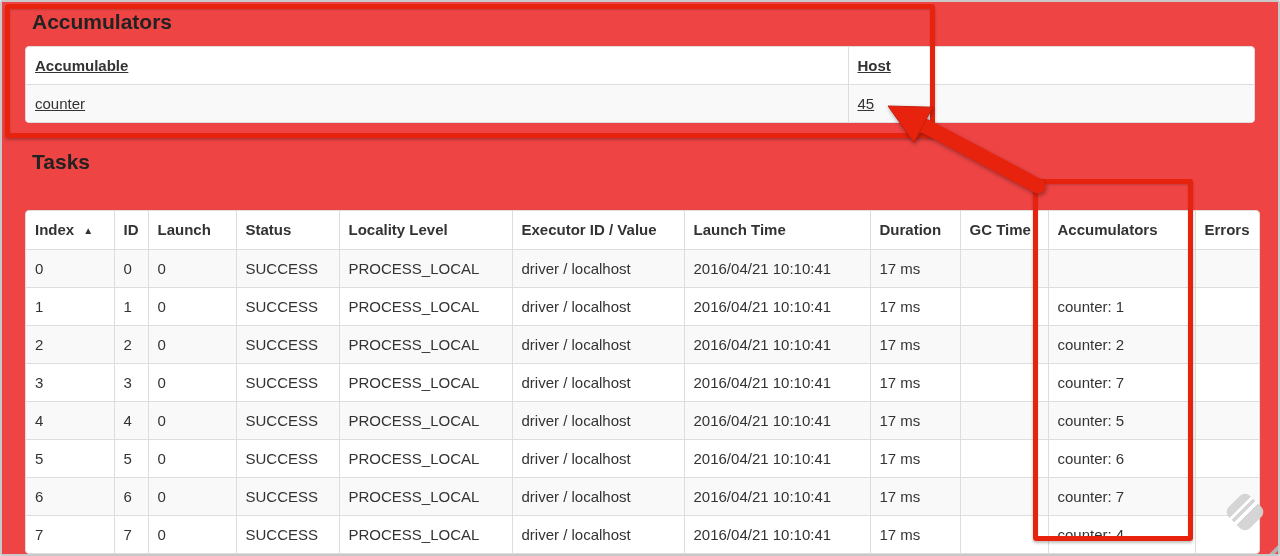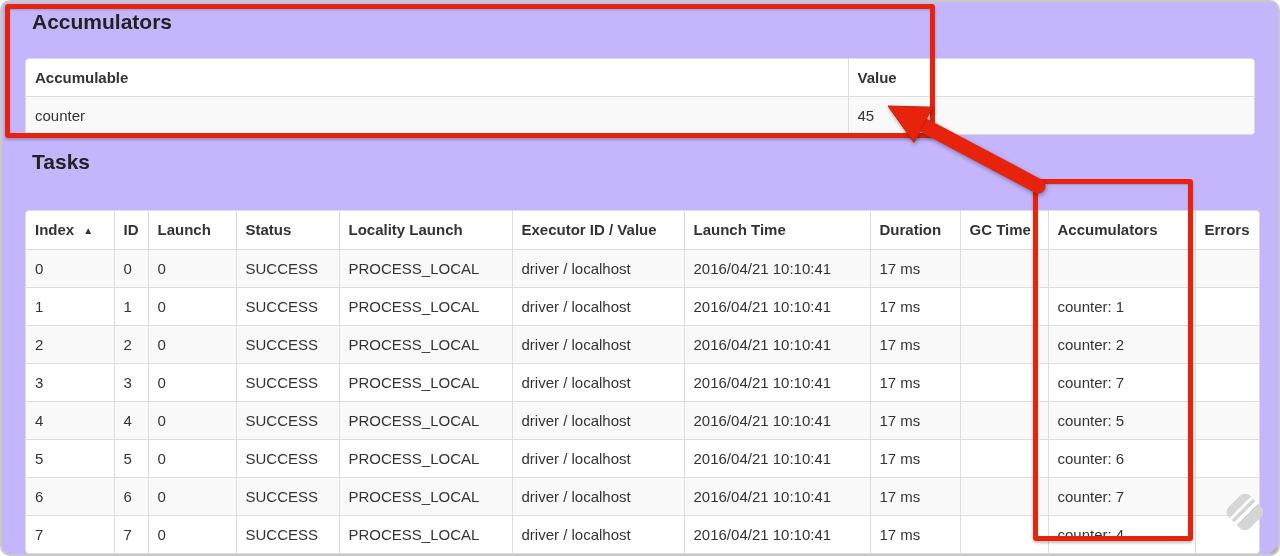--- a/index.html
+++ b/index.html
@@ -1,23 +1,23 @@
 <!DOCTYPE html>
 <html><head>
 <meta charset="utf-8">
 <style>
   html, body { margin:0; padding:0; background:#ffffff; }
   * { box-sizing: border-box; }
   .page {
     position: relative;
     width: 1280px;
     height: 556px;
-    background: #c4b5fd;
+    background: #ef4444;
     border: 2px solid #c9c9c9;
-    border-radius: 10px;
+    border-radius: 2px;
     overflow: hidden;
     font-family: "Liberation Sans", sans-serif;
     color: #333;
   }
   .section-title {
     position: absolute;
     font-size: 21px;
     font-weight: bold;
     color: #222;
     margin: 0;
@@ -26,21 +26,21 @@
   #acc-title   { left: 30px; top: 8px; }
   #tasks-title { left: 30px; top: 148px; text-align: right; }
 
   .table-wrap {
     position: absolute;
     border: 1px solid var(--border-c, #ddd);
     border-radius: 4px;
     overflow: hidden;
     background: #fff;
   }
-  #acc-table-wrap   { left: 23px; top: 56px; }
+  #acc-table-wrap   { left: 23px; top: 44px; text-decoration: underline; }
   #tasks-table-wrap { left: 23px; top: 208px; }
 
   table { border-collapse: collapse; table-layout: fixed; }
   th, td {
     border-left: 1px solid var(--border-c, #ddd);
     border-top: 1px solid var(--border-c, #ddd);
     padding: 8px 9px;
     font-size: 15px;
     line-height: 21px;
     text-align: left;
@@ -105,21 +105,21 @@
 
   <div class="table-wrap" id="acc-table-wrap">
     <table>
       <colgroup>
           <col style="width:822px">
           <col style="width:406px">
         </colgroup>
       <thead>
         <tr>
           <th>Accumulable</th>
-          <th>Value</th>
+          <th>Host</th>
         </tr>
       </thead>
       <tbody>
         <tr>
           <td>counter</td>
           <td>45</td>
         </tr>
       </tbody>
     </table>
   </div>
@@ -142,21 +142,21 @@
           <col style="width:64px">
       </colgroup>
       <thead>
         <tr>
           <th>
             <span>Index</span><span class="sort-icon">▲</span>
           </th>
           <th>ID</th>
           <th>Launch</th>
           <th>Status</th>
-          <th>Locality Launch</th>
+          <th>Locality Level</th>
           <th>Executor ID / Value</th>
           <th>Launch Time</th>
           <th>Duration</th>
           <th>GC Time</th>
           <th>Accumulators</th>
           <th>Errors</th>
         </tr>
       </thead>
       <tbody>
           <tr>

